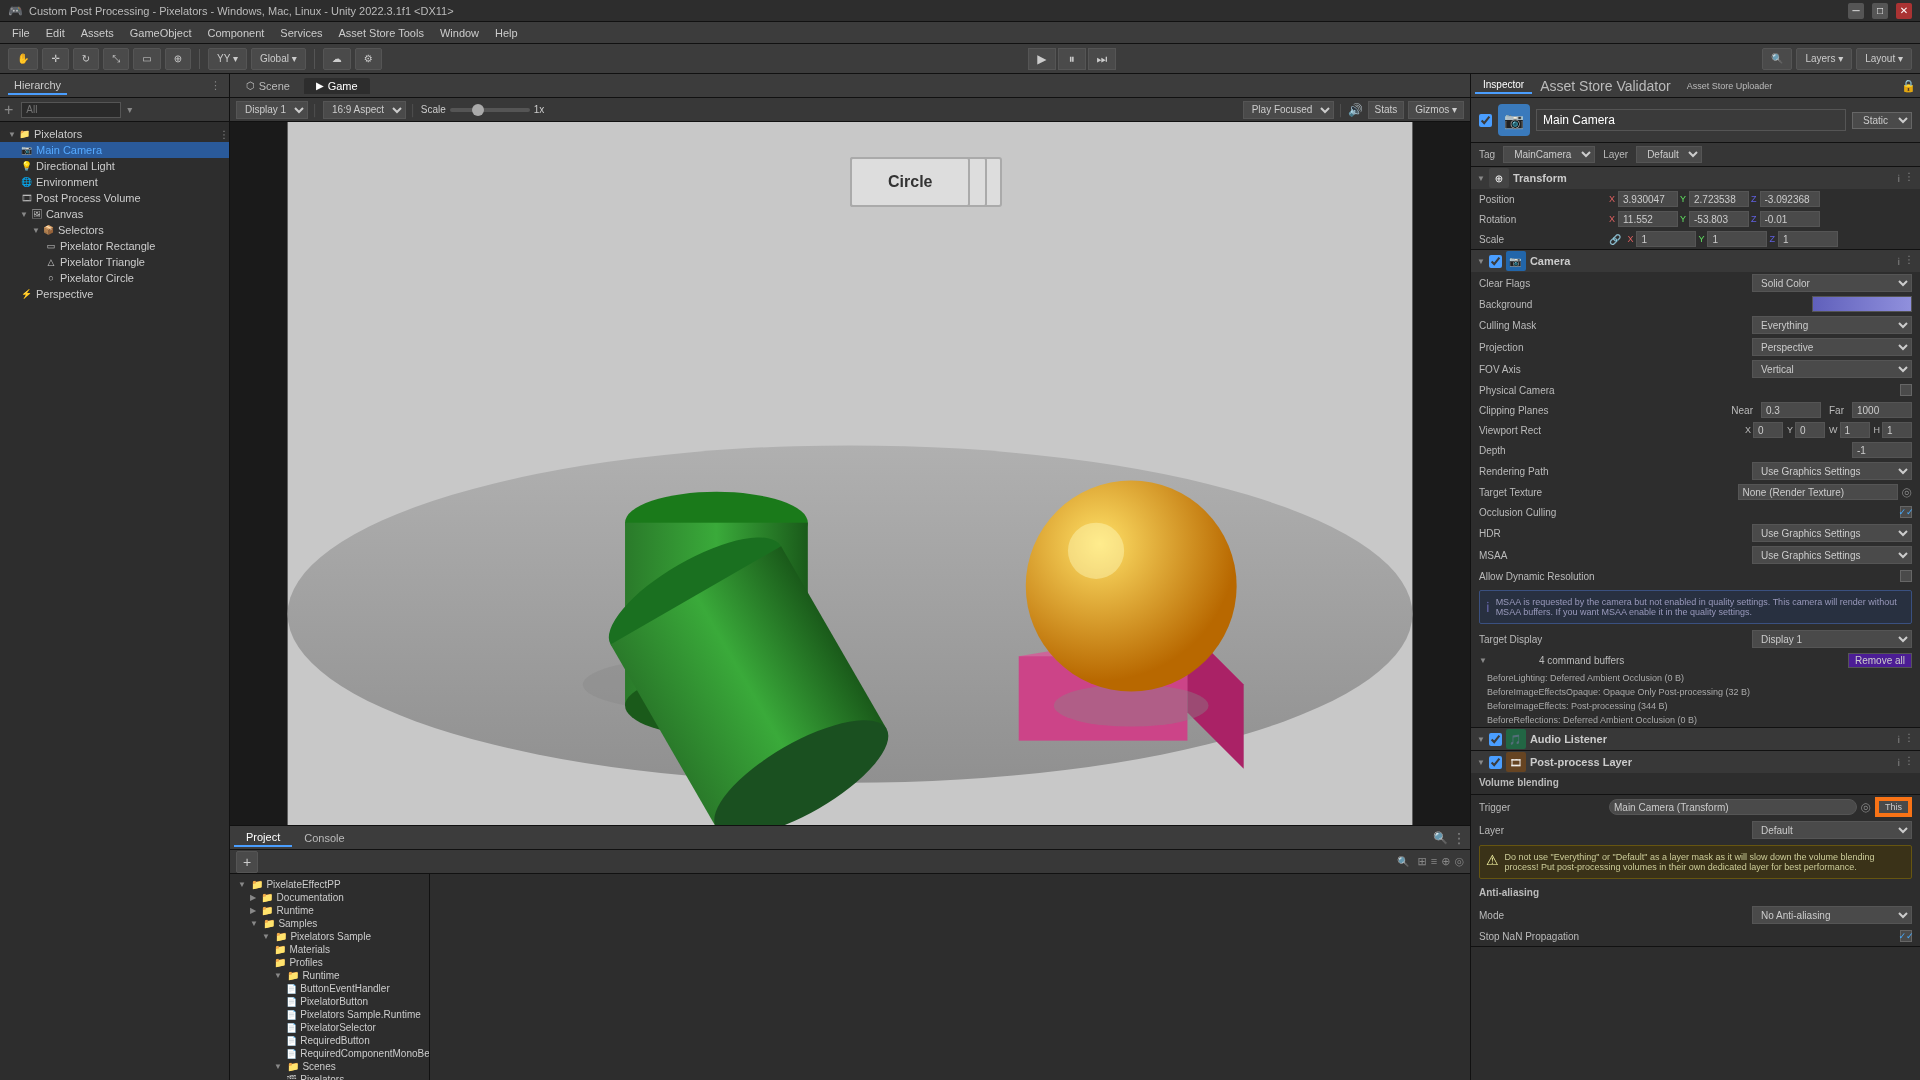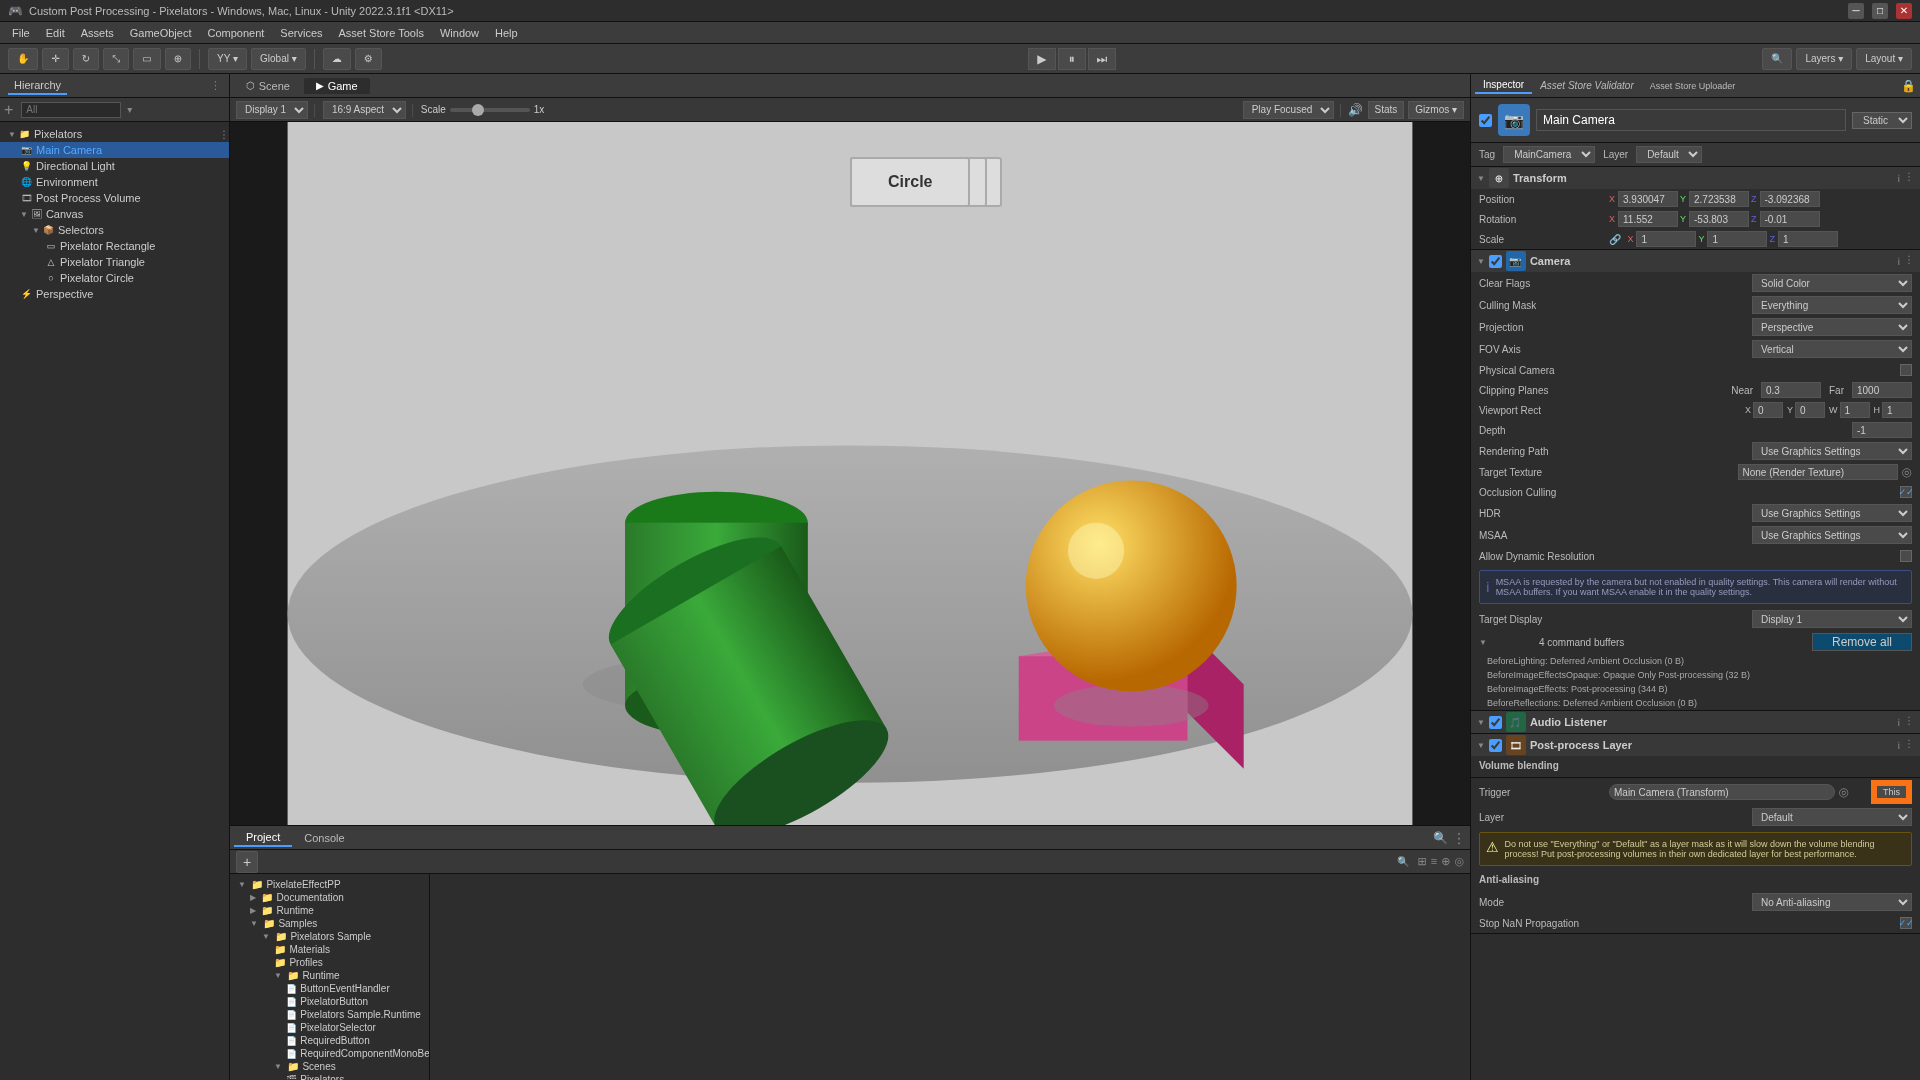--- a/index.html
+++ b/index.html
@@ -468,21 +468,21 @@
             <span>Pixelators</span>
           </div>
         </div>
       </div>
     </div>
   </div>
 
   <div id="inspector">
     <div id="inspector-tabs">
       <span class="insp-tab active">Inspector</span>
-      <span class="insp-tab" style="font-size:10px;font-style:italic;">Asset Store Validator</span>
+      <span class="insp-tab" style="font-size:14px;">Asset Store Validator</span>
       <span class="insp-tab" style="font-size:9px;">Asset Store Uploader</span>
       <div style="margin-left:auto; display:flex; gap:4px; align-items:center;">
         <span style="color:#888; cursor:pointer; font-size:12px;">🔒</span>
       </div>
     </div>
 
     <div class="insp-header">
       <input type="checkbox" checked="" style="accent-color: rgb(74, 158, 255);">
       <div class="insp-object-icon">📷</div>
       <input type="text" value="Main Camera" style="background: rgb(58, 58, 58); border: 1px solid rgb(85, 85, 85); color: rgb(255, 255, 255); font-size: 12px; padding: 2px 6px; flex: 1 1 0%; height: 22px;">
@@ -558,20 +558,24 @@
           <span class="comp-action-btn">⋮</span>
         </div>
       </div>
       <div class="prop-row">
         <span class="prop-label">Clear Flags</span>
         <select class="prop-select">
           <option>Solid Color</option>
         </select>
       </div>
       <div class="prop-row">
+        <span class="prop-label">Background</span>
+        <div class="prop-color prop-color-purple"></div>
+      </div>
+      <div class="prop-row">
         <span class="prop-label">Culling Mask</span>
         <select class="prop-select">
           <option>Everything</option>
         </select>
       </div>
       <div class="prop-row">
         <span class="prop-label">Projection</span>
         <select class="prop-select">
           <option>Perspective</option>
         </select>
@@ -662,21 +666,21 @@
       <div class="prop-row">
         <span class="prop-label">Target Display</span>
         <select class="prop-select">
           <option>Display 1</option>
         </select>
       </div>
 
       <div style="padding: 3px 8px; cursor:pointer; display:flex; align-items:center; gap:4px;">
         <span style="color:#888; font-size:8px;">▼</span>
         <span style="color:#bbb; font-size:10px;margin-left:48px;">4 command buffers</span>
-        <button style="margin-left:auto; background:#0c4a6e; border:1px solid #555; color:#ccc; font-size:12px; padding:1px 19px; cursor:pointer;">Remove all</button>
+        <button style="margin-left:auto; background:#4c1d95; border:1px solid #555; color:#ccc; font-size:10px; padding:1px 6px; cursor:pointer;">Remove all</button>
       </div>
       <div class="cmd-buffer-item">BeforeLighting: Deferred Ambient Occlusion (0 B)</div>
       <div class="cmd-buffer-item">BeforeImageEffectsOpaque: Opaque Only Post-processing (32 B)</div>
       <div class="cmd-buffer-item">BeforeImageEffects: Post-processing (344 B)</div>
       <div class="cmd-buffer-item">BeforeReflections: Deferred Ambient Occlusion (0 B)</div>
     </div>
 
     <div class="component-section">
       <div class="comp-header">
         <span class="comp-arrow">▼</span>
@@ -703,21 +707,21 @@
       </div>
 
       <div style="padding: 4px 8px 2px 8px; border-bottom:1px solid #111;">
         <div class="vol-title">Volume blending</div>
       </div>
       <div class="prop-row">
         <span class="prop-label">Trigger</span>
         <div style="display:flex; align-items:center; gap:4px; flex:1;">
           <input class="prop-input" type="text" value="Main Camera (Transform)" style="width: 160px; flex: 1 1 0%; border-radius: 8px;">
           <span style="color:#888; cursor:pointer; font-size:12px;">◎</span>
-          <button style="background:#4a4a4a; border:6px solid #f97316; color:#ccc; font-size:9px; padding:1px 6px; cursor:pointer;margin-left:18px;">This</button>
+          <button style="background:#4a4a4a; border:4px solid #f97316; color:#ccc; font-size:9px; padding:1px 6px; cursor:pointer;">This</button>
         </div>
       </div>
       <div class="prop-row">
         <span class="prop-label">Layer</span>
         <select class="prop-select">
           <option>Default</option>
         </select>
       </div>
 
       <div class="warning-box">

